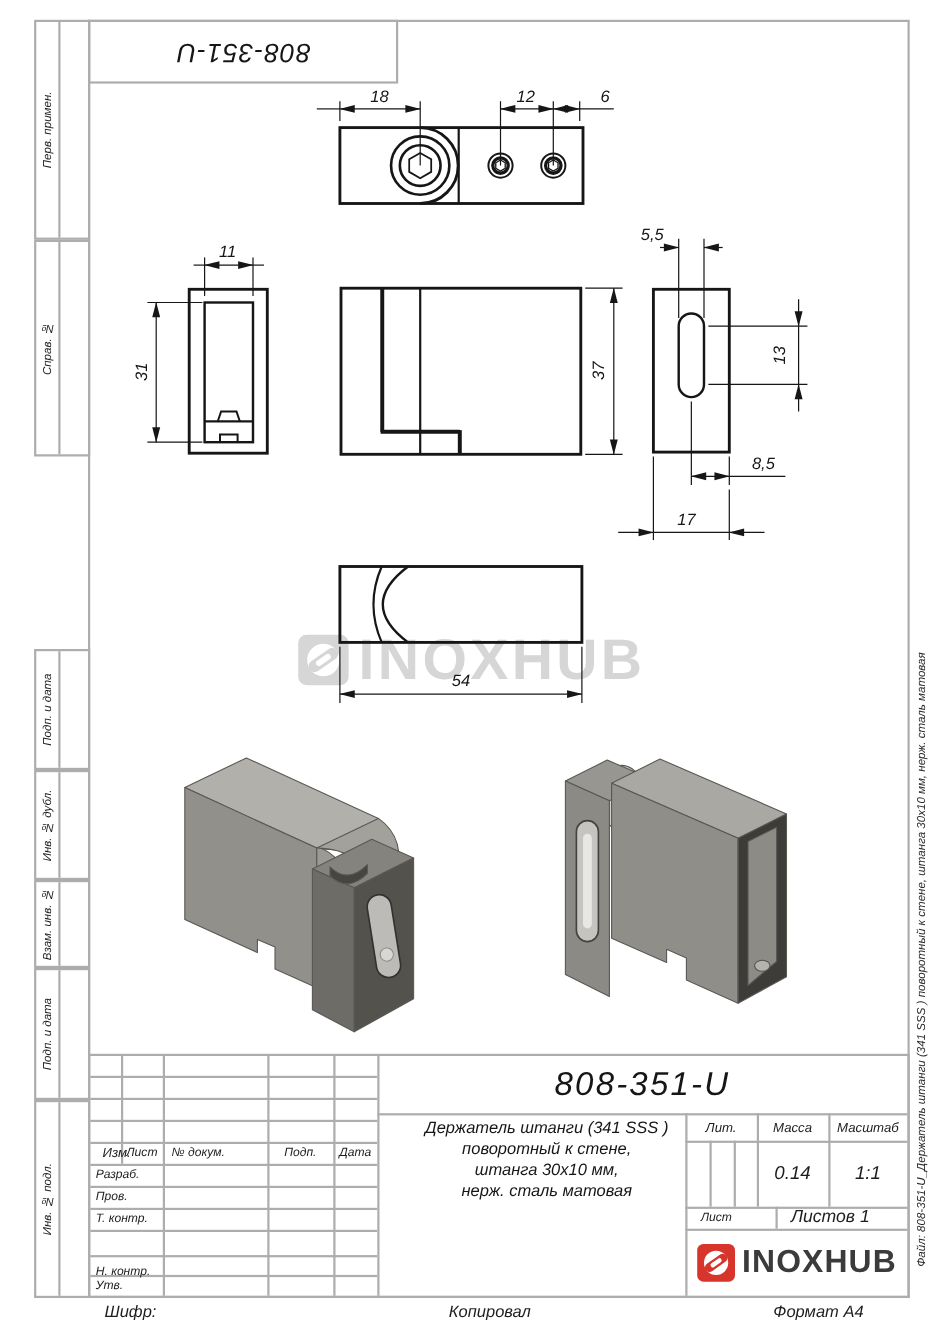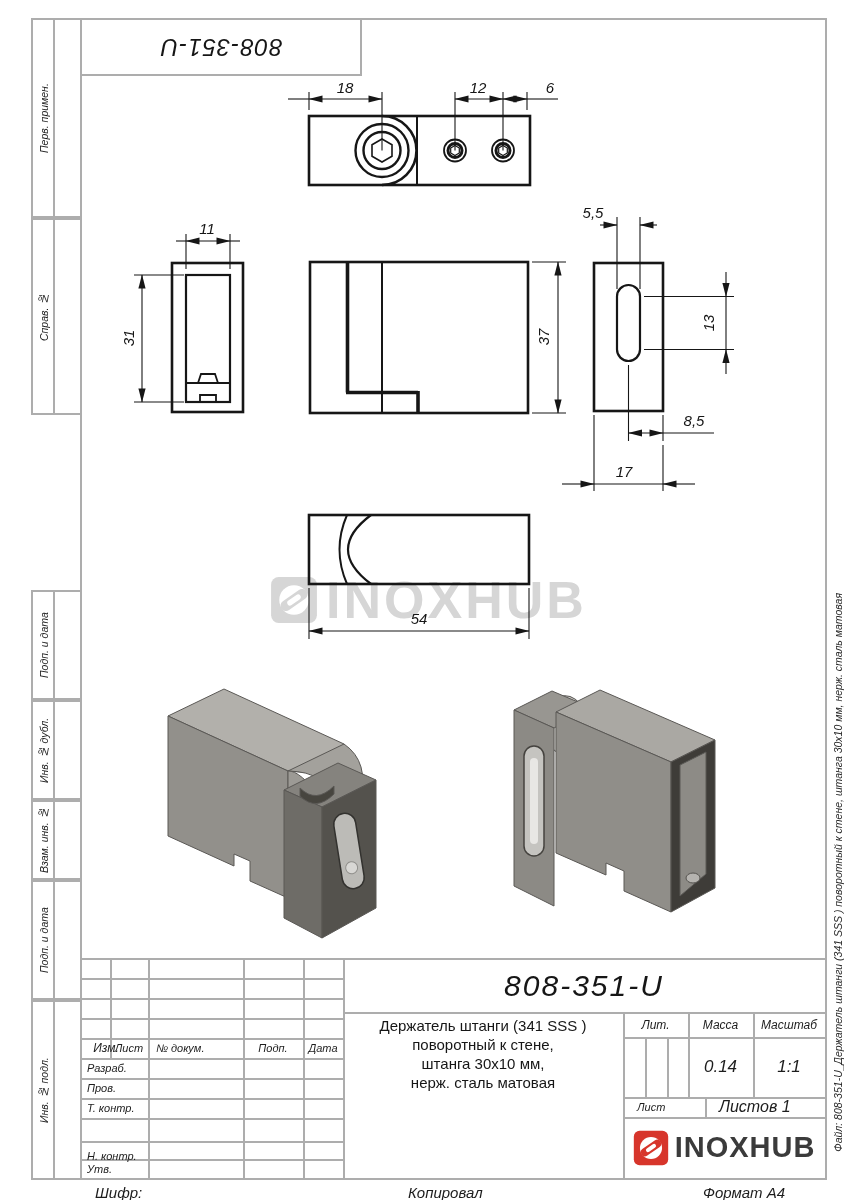--- a/index.html
+++ b/index.html
@@ -24,21 +24,21 @@
   svg.draw{ position:absolute; left:0; top:0; z-index:2; }
 
   
   .stamp{ position:absolute; left:80px; top:958px; width:747px; height:222px; border:2px solid var(--frame); z-index:3; background:transparent; }
   .vl,.hl{ position:absolute; background:var(--frame); }
   .vl{ width:2px; } .hl{ height:2px; }
   .cellt{ position:absolute; font-style:italic; color:var(--txt); display:flex; align-items:center;border-radius:10px; }
   .ctr{ justify-content:center; text-align:center; }
   .stamp-desig{ position:absolute; left:261px; top:0; width:482px; height:52px; display:flex; align-items:center; justify-content:center;
                 font-size:30px; font-style:italic; letter-spacing:2px; color:var(--ink); }
-  .desc{ position:absolute; left:261px; top:56px; width:280px; text-align:center; font-size:15px; line-height:19px; color:var(--ink); }
+  .desc{ position:absolute; left:275px; top:56px; width:280px; text-align:center; font-size:15px; line-height:19px; font-style:italic; color:var(--ink); }
   .logo{ position:absolute; left:541px; top:157px; width:202px; height:61px; display:flex; align-items:center; justify-content:center; gap:6px; }
   .logo-text{ font-size:29px; font-weight:800; letter-spacing:1px; color:#3b3b3b; }
 
   .footer-text{ position:absolute; font-size:15px; font-style:italic; color:var(--txt); }
   .filenote{ position:absolute; left:828px; top:565px; width:19px; height:615px; display:flex; align-items:center; justify-content:center; }
   .filenote span{ writing-mode:vertical-rl; transform:rotate(180deg); font-size:10.5px; font-style:italic; color:#2a2a2a; white-space:nowrap; }
 </style>
 </head>
 <body>
 

